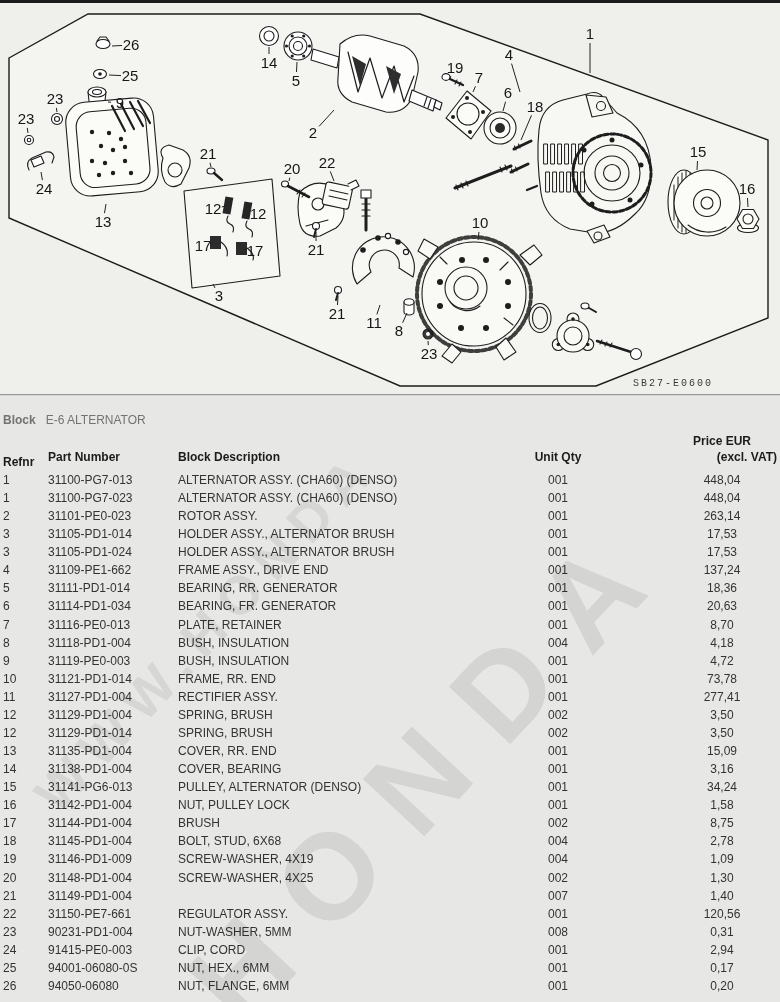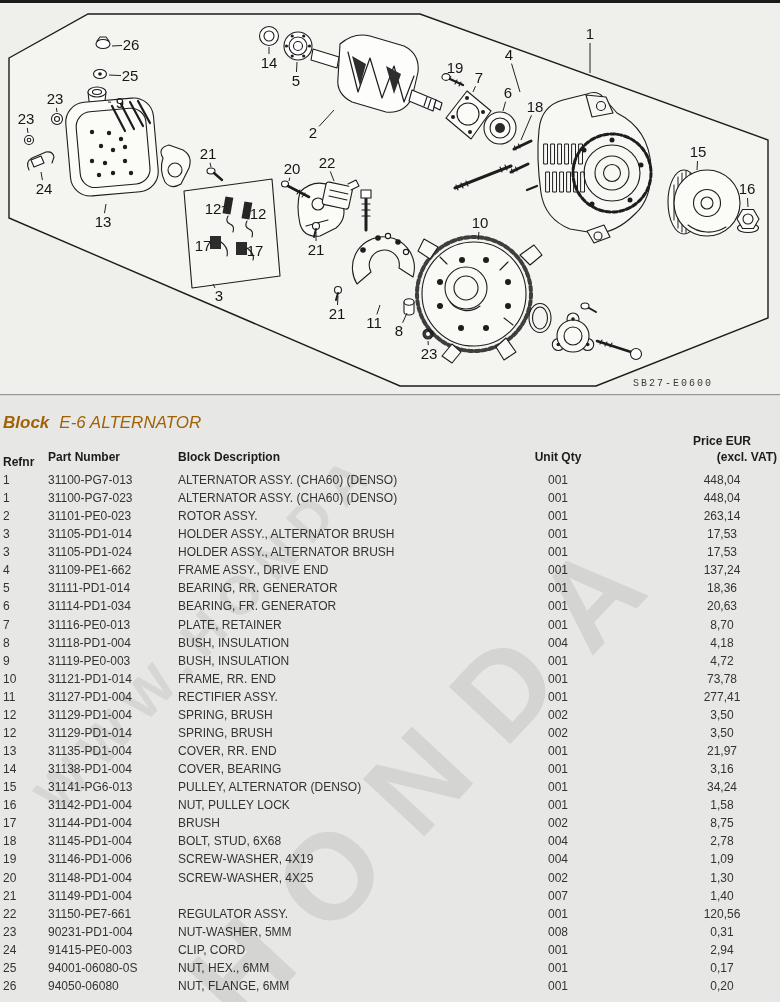--- a/index.html
+++ b/index.html
@@ -11,21 +11,21 @@
   .callout{font-size:15px;fill:#161616;}
   .leader{stroke:#222;stroke-width:1;}
   .diag-code{font-family:"Liberation Mono",monospace;font-size:10px;letter-spacing:2px;fill:#3a3a3a;}
   
   .watermark{position:absolute;inset:0;overflow:hidden;pointer-events:none;z-index:6;mix-blend-mode:multiply;}
   .wm{position:absolute;left:0;top:0;font-weight:bold;white-space:nowrap;color:rgba(148,148,148,.20);}
   .wm1{font-size:122px;letter-spacing:38px;transform:translate(110px,700px) rotate(-47deg);}
   .wm2{font-size:54px;letter-spacing:12px;transform:translate(-30px,600px) rotate(-47deg);color:rgba(148,148,148,.17);}
   .wm3{font-size:122px;letter-spacing:38px;transform:translate(420px,1160px) rotate(-47deg);}
   
-  .block-line{position:absolute;left:3px;top:413px;font-size:17px;color:#a16207;z-index:3;font-style:italic;}
+  .block-line{position:absolute;left:3px;top:413px;font-size:12px;color:#737373;z-index:3;}
   .block-line .b{font-weight:bold;margin-right:10px;}
   .thead{position:absolute;left:0;top:0;width:100%;z-index:3;}
   .thead span{position:absolute;font-size:12px;font-weight:bold;color:#1c1c1c;white-space:nowrap;}
   .c-ref{left:3px;width:40px;}
   .c-pn{left:48px;width:126px;}
   .c-desc{left:178px;width:312px;}
   .c-qty{left:498px;width:120px;text-align:center;}
   .c-price{right:3px;width:110px;text-align:center;}
   .h-ref{top:455px;} .h-pn{top:450px;} .h-desc{top:450px;}
   .h-qty{top:450px;left:498px;width:120px;text-align:center;}
@@ -572,21 +572,21 @@
       <span class="c-pn cell-pn">31129-PD1-014</span>
       <span class="c-desc cell-desc">SPRING, BRUSH</span>
       <span class="c-qty cell-qty">002</span>
       <span class="c-price cell-price">3,50</span>
     </div>
       <div class="trow" style="top: 271.05px;">
       <span class="c-ref cell-ref">13</span>
       <span class="c-pn cell-pn">31135-PD1-004</span>
       <span class="c-desc cell-desc">COVER, RR. END</span>
       <span class="c-qty cell-qty">001</span>
-      <span class="c-price cell-price">21,97</span>
+      <span class="c-price cell-price">15,09</span>
     </div>
       <div class="trow" style="top: 289.12px;">
       <span class="c-ref cell-ref">14</span>
       <span class="c-pn cell-pn">31138-PD1-004</span>
       <span class="c-desc cell-desc">COVER, BEARING</span>
       <span class="c-qty cell-qty">001</span>
       <span class="c-price cell-price">3,16</span>
     </div>
       <div class="trow" style="top: 307.19px;">
       <span class="c-ref cell-ref">15</span>
@@ -611,21 +611,21 @@
     </div>
       <div class="trow" style="top: 361.4px;">
       <span class="c-ref cell-ref">18</span>
       <span class="c-pn cell-pn">31145-PD1-004</span>
       <span class="c-desc cell-desc">BOLT, STUD, 6X68</span>
       <span class="c-qty cell-qty">004</span>
       <span class="c-price cell-price">2,78</span>
     </div>
       <div class="trow" style="top: 379.47px;">
       <span class="c-ref cell-ref">19</span>
-      <span class="c-pn cell-pn">31146-PD1-006</span>
+      <span class="c-pn cell-pn">31146-PD1-009</span>
       <span class="c-desc cell-desc">SCREW-WASHER, 4X19</span>
       <span class="c-qty cell-qty">004</span>
       <span class="c-price cell-price">1,09</span>
     </div>
       <div class="trow" style="top: 397.54px;">
       <span class="c-ref cell-ref">20</span>
       <span class="c-pn cell-pn">31148-PD1-004</span>
       <span class="c-desc cell-desc">SCREW-WASHER, 4X25</span>
       <span class="c-qty cell-qty">002</span>
       <span class="c-price cell-price">1,30</span>

